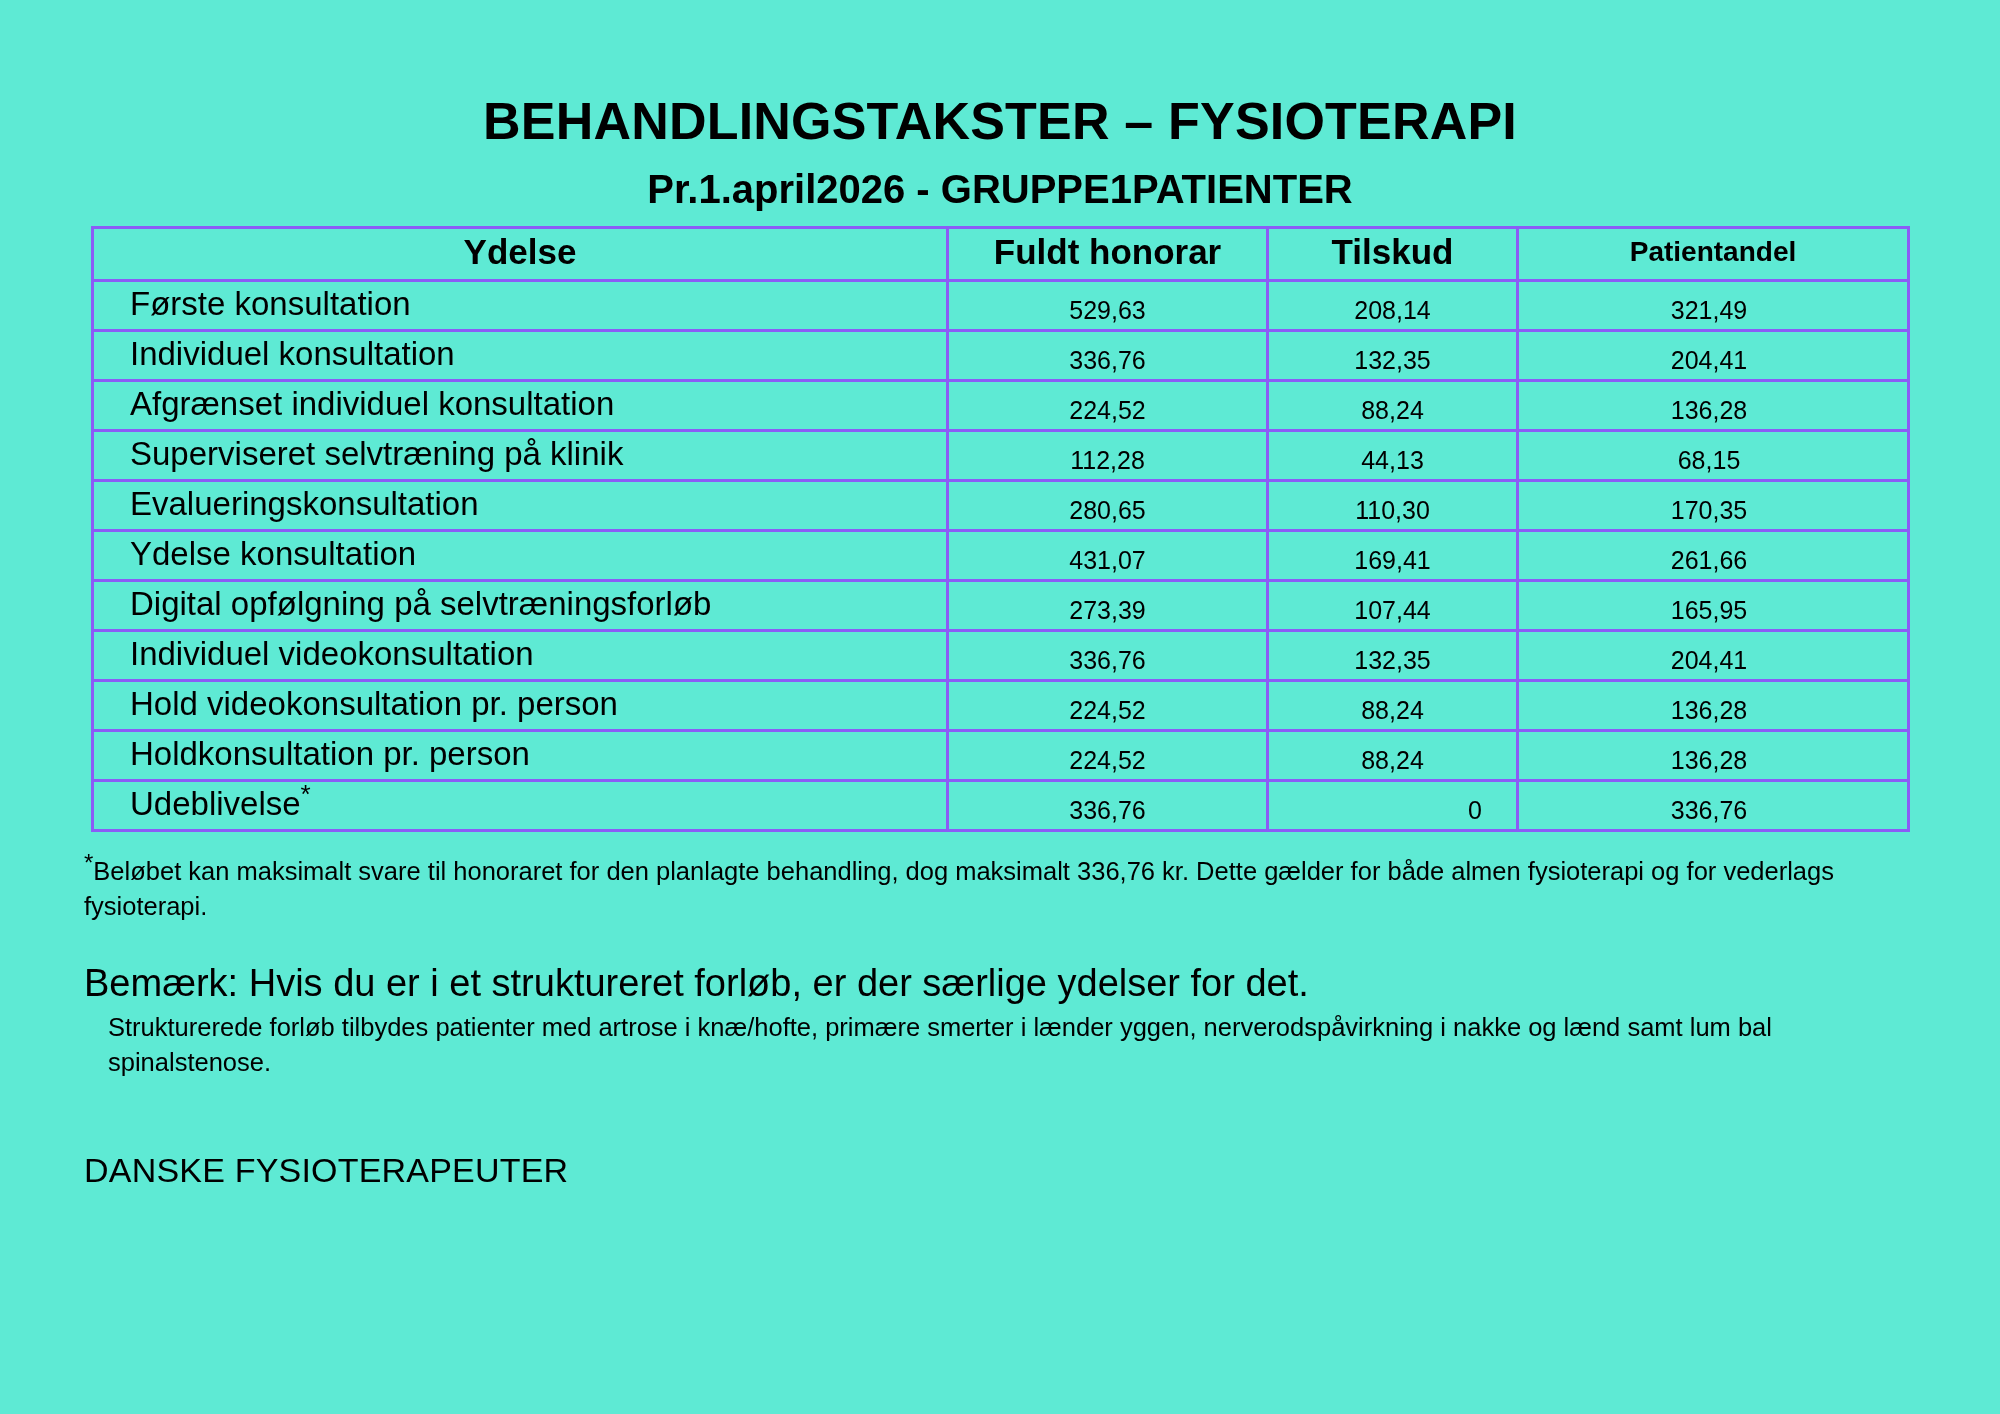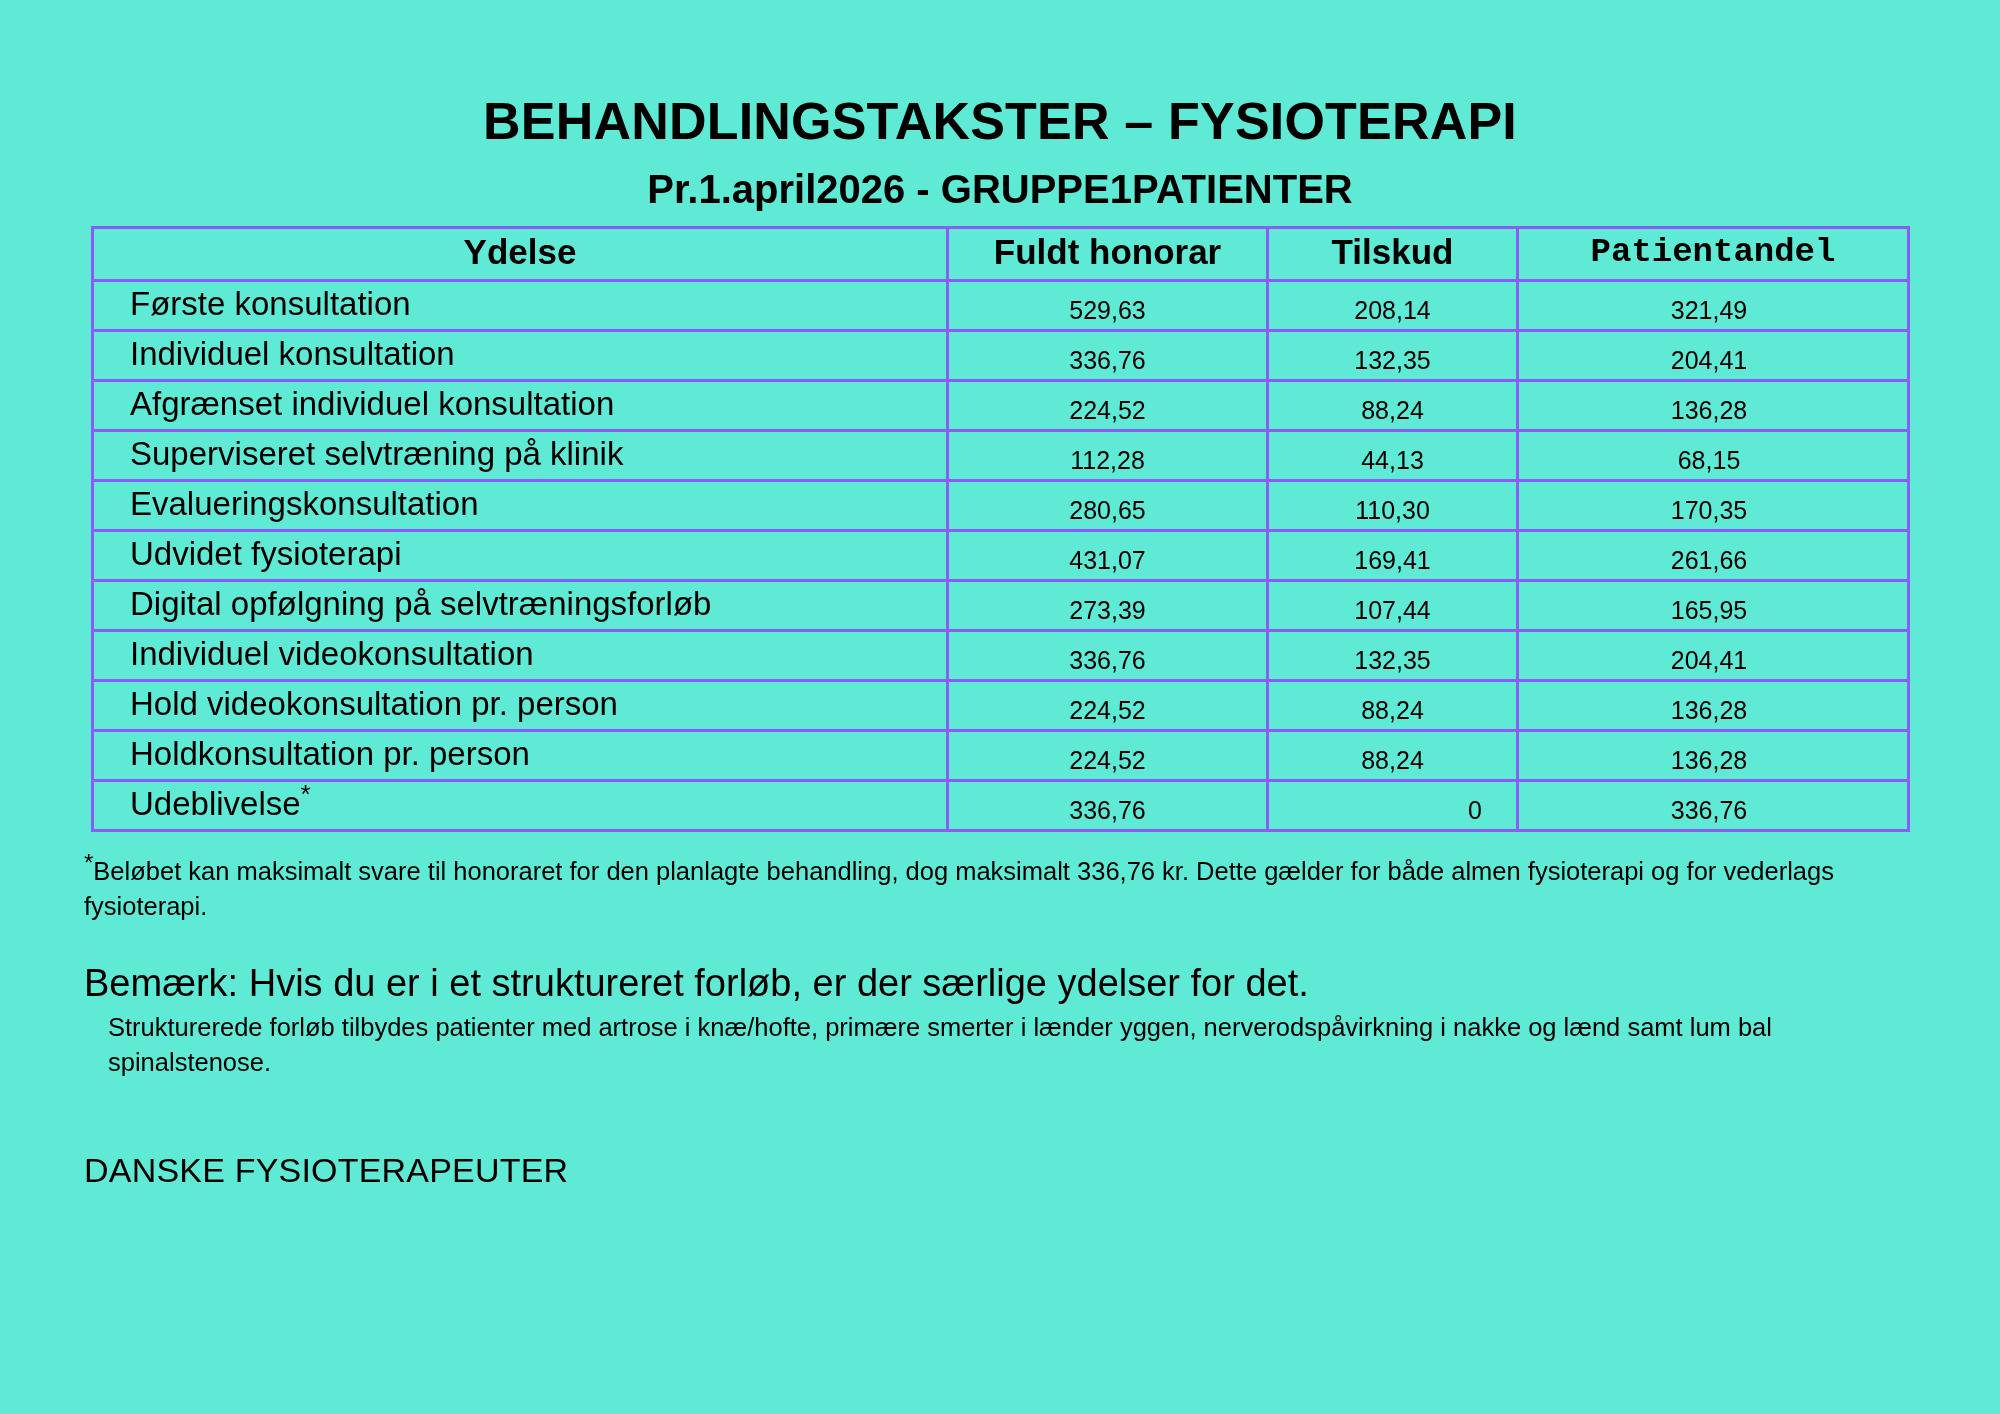--- a/index.html
+++ b/index.html
@@ -78,22 +78,22 @@
 
   .tariff-table thead th {
     height: 46px;
     font-family: "Liberation Sans Narrow", "Liberation Sans", sans-serif;
     font-weight: bold;
     font-size: 35px;
     text-align: center;
     padding-bottom: 4px;
   }
   .tariff-table thead th.h-andel {
-    font-family: Liberation Mono, monospace;
-    font-size: 34px;
+    font-family: Liberation Sans, sans-serif;
+    font-size: 28px;
   }
 
   .tariff-table tbody tr { height: 50px; }
 
   td.cell-ydelse {
     font-size: 33px;
     text-align: left;
     padding-left: 36px;
     padding-bottom: 3px;
     white-space: nowrap;
@@ -214,21 +214,21 @@
         <td class="cell-num">44,13</td>
         <td class="cell-num pad-andel">68,15</td>
       </tr>
       <tr>
         <td class="cell-ydelse">Evalueringskonsultation</td>
         <td class="cell-num">280,65</td>
         <td class="cell-num">110,30</td>
         <td class="cell-num pad-andel">170,35</td>
       </tr>
       <tr>
-        <td class="cell-ydelse">Udvidet fysioterapi</td>
+        <td class="cell-ydelse">Ydelse konsultation</td>
         <td class="cell-num">431,07</td>
         <td class="cell-num">169,41</td>
         <td class="cell-num pad-andel">261,66</td>
       </tr>
       <tr>
         <td class="cell-ydelse">Digital opfølgning på selvtræningsforløb</td>
         <td class="cell-num">273,39</td>
         <td class="cell-num">107,44</td>
         <td class="cell-num pad-andel">165,95</td>
       </tr>

